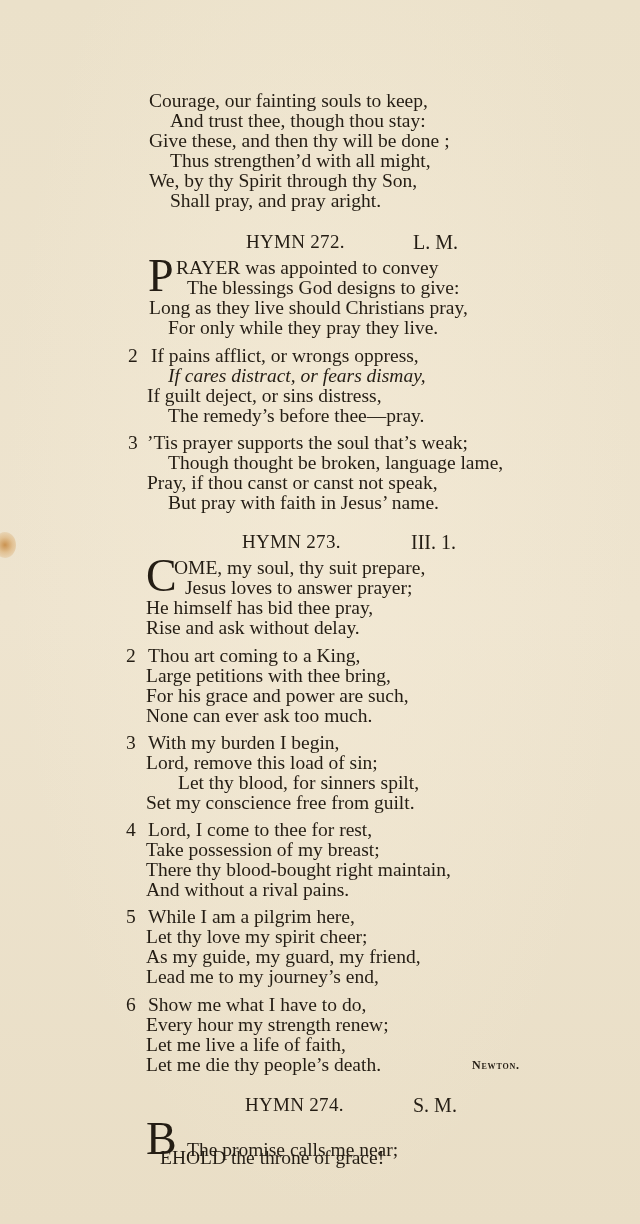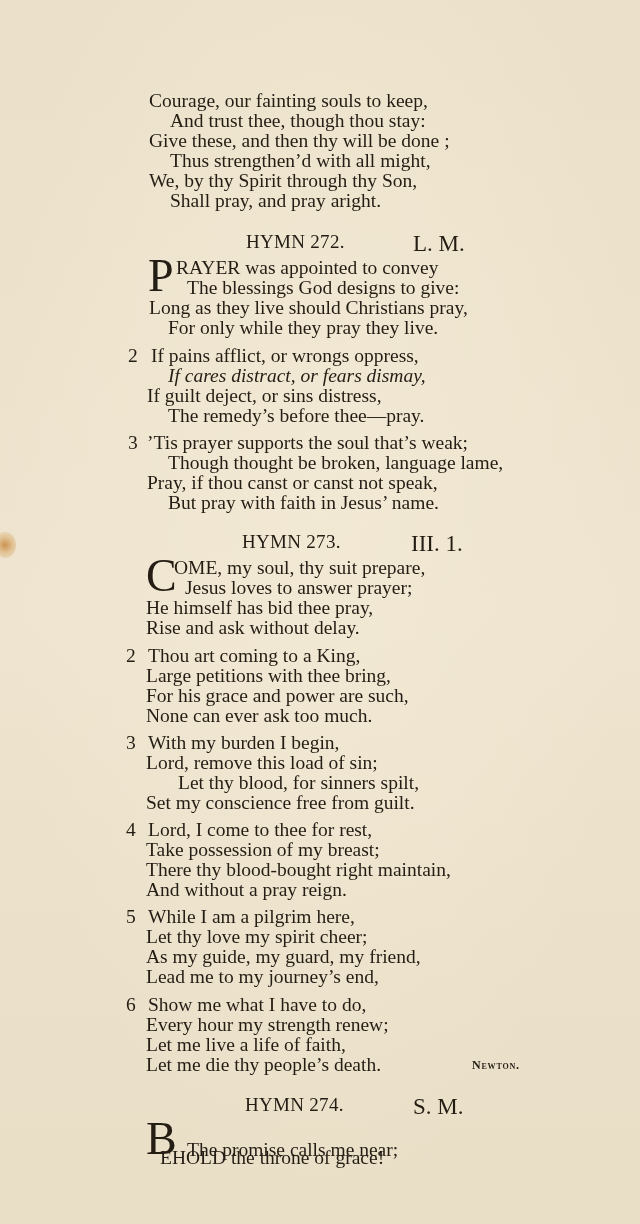--- a/index.html
+++ b/index.html
@@ -60,21 +60,21 @@
       line-height: 20px;
     }
     .hymn-title {
       position: absolute;
       font-size: 19px;
       white-space: nowrap;
       letter-spacing: 0.3px;
     }
     .hymn-meter {
       position: absolute;
-      font-size: 23px;
+      font-size: 20px;
       white-space: nowrap;
     }
     .verse-num {
       position: absolute;
       font-size: 19.5px;
       line-height: 20px;
     }
     .dropcap {
       position: absolute;
       font-size: 46px;
@@ -143,21 +143,21 @@
     <span class="verse-num" style="left:126px;top:733px;">3</span>
     <div class="line" style="left:148px;top:733px;">With my burden I begin,</div>
     <div class="line" style="left:146px;top:753px;">Lord, remove this load of sin;</div>
     <div class="line" style="left:146px;top:773px;margin-left:32px;">Let thy blood, for sinners spilt,</div>
     <div class="line" style="left:146px;top:793px;">Set my conscience free from guilt.</div>
 
     <span class="verse-num" style="left:126px;top:820px;">4</span>
     <div class="line" style="left:148px;top:820px;">Lord, I come to thee for rest,</div>
     <div class="line" style="left:146px;top:840px;">Take possession of my breast;</div>
     <div class="line" style="left:146px;top:860px;">There thy blood-bought right maintain,</div>
-    <div class="line" style="left:146px;top:880px;">And without a pray reign.</div>
+    <div class="line" style="left:146px;top:880px;">And without a rival pains.</div>
 
     <span class="verse-num" style="left:126px;top:907px;">5</span>
     <div class="line" style="left:148px;top:907px;">While I am a pilgrim here,</div>
     <div class="line" style="left:146px;top:927px;">Let thy love my spirit cheer;</div>
     <div class="line" style="left:146px;top:947px;">As my guide, my guard, my friend,</div>
     <div class="line" style="left:146px;top:967px;">Lead me to my journey’s end,</div>
 
     <span class="verse-num" style="left:126px;top:995px;">6</span>
     <div class="line" style="left:148px;top:995px;">Show me what I have to do,</div>
     <div class="line" style="left:146px;top:1015px;">Every hour my strength renew;</div>

